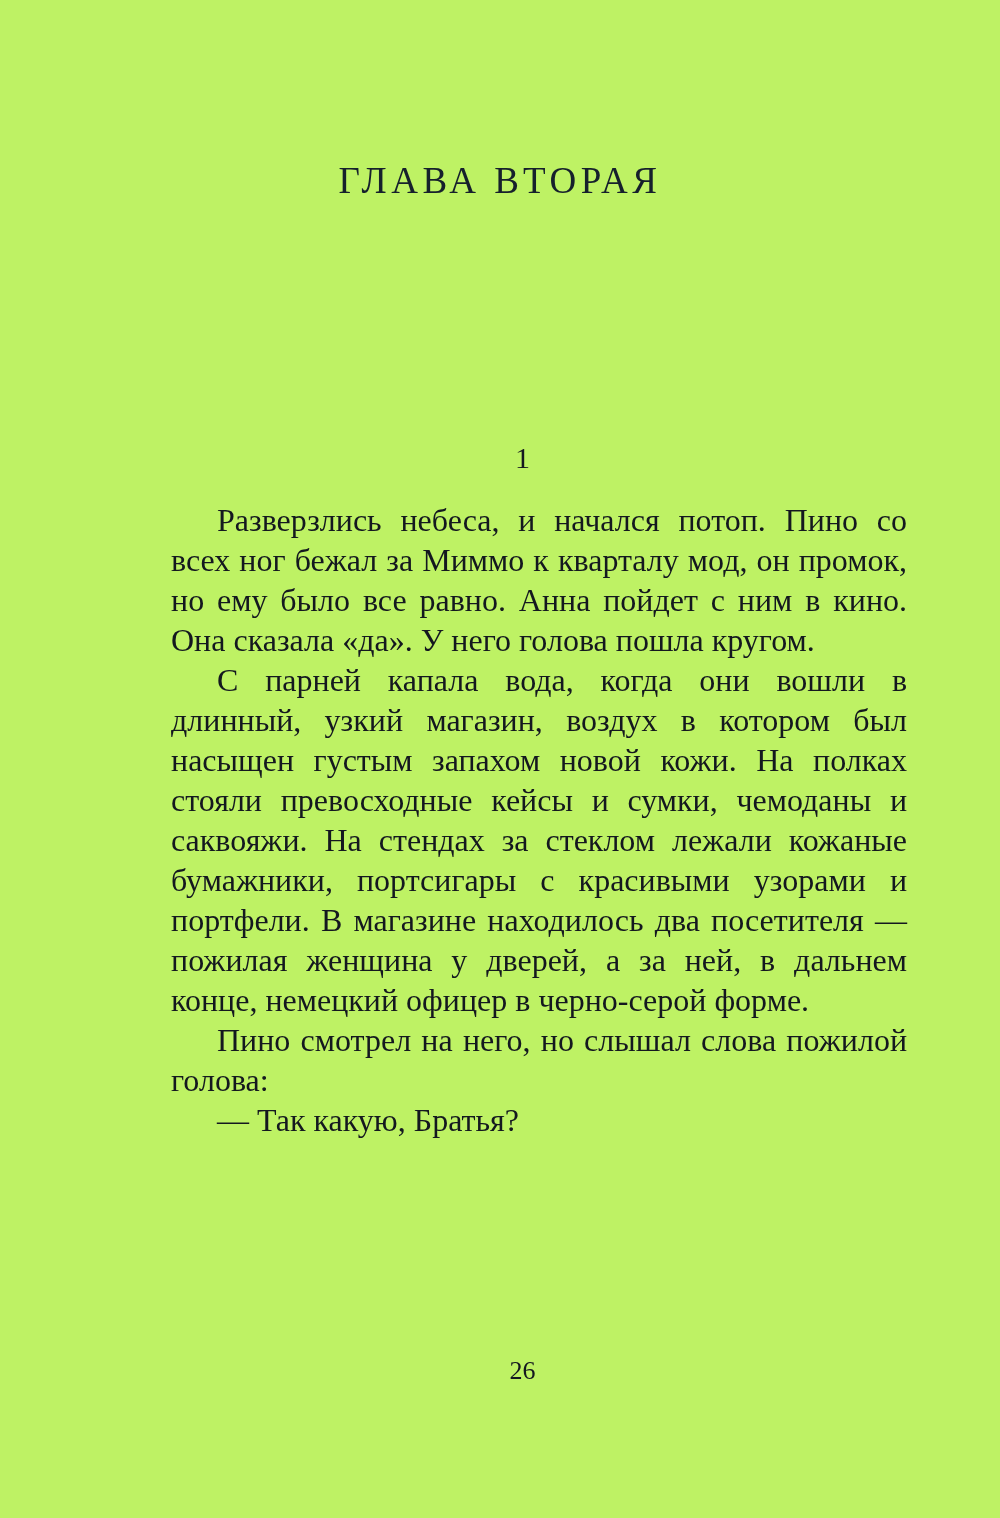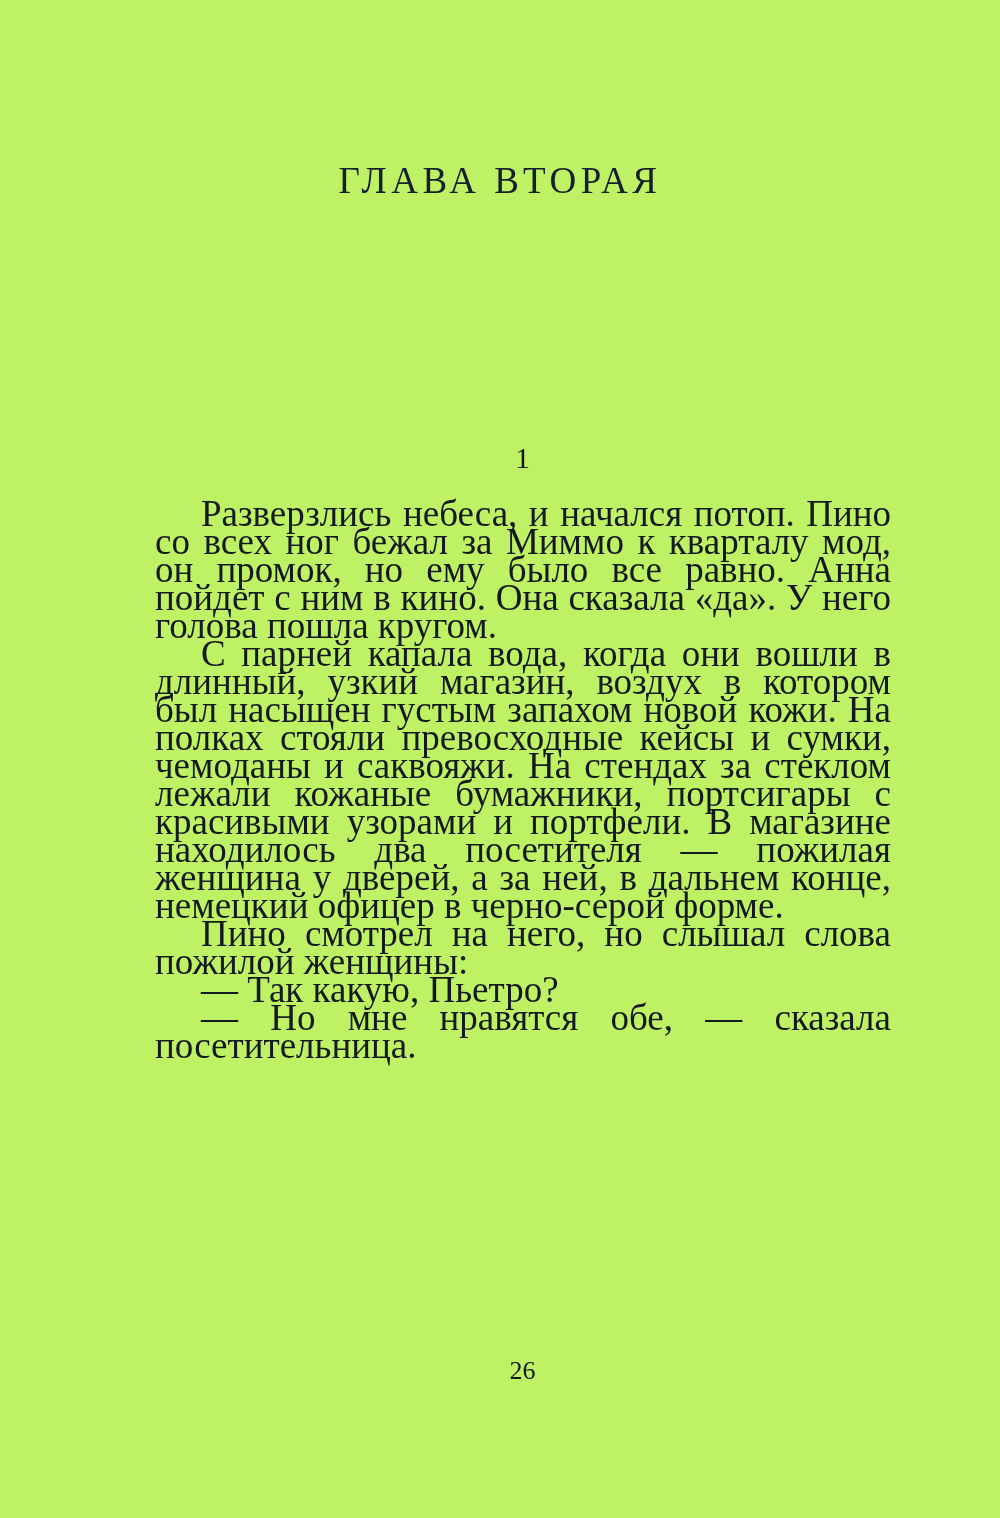--- a/index.html
+++ b/index.html
@@ -46,24 +46,24 @@
     font-size: 30px;
     line-height: 36px;
     font-weight: 400;
     color: #14181f;
   }
 
   
   .body-block {
     position: absolute;
     top: 500px;
-    left: 155px;
+    left: 171px;
     width: 736px;
-    font-size: 37px;
-    line-height: 28px;
+    font-size: 32px;
+    line-height: 40px;
     text-align: justify;
     text-justify: inter-word;
     hyphens: manual;
     color: #14181f;
   }
 
   .body-block p {
     margin: 0;
     text-indent: 46px;
     text-align: justify;
@@ -100,20 +100,19 @@
 
 <div class="page">
 
   <div class="chapter-title">ГЛАВА ВТОРАЯ</div>
 
   <div class="section-number">1</div>
 
   <div class="body-block">
     <p class="ragged-last">Разверзлись небеса, и начался потоп. Пино со всех ног бежал за Миммо к кварталу мод, он промок, но ему было все равно. Анна пойдет с ним в кино. Она сказала «да». У него голова пошла кругом.</p>
     <p class="ragged-last">С парней капала вода, когда они вошли в длинный, узкий магазин, воздух в котором был насыщен густым запахом новой кожи. На полках стояли превосходные кейсы и сумки, чемоданы и саквояжи. На стендах за стеклом лежали кожаные бумажники, портсигары с красивыми узорами и портфели. В магазине находилось два посетителя — пожилая женщина у дверей, а за ней, в дальнем конце, немецкий офицер в черно-серой форме.</p>
-    <p class="ragged-last">Пино смотрел на него, но слышал слова пожилой женщины:</p>
-    <p class="dialogue">— Так какую, Пьетро?</p>
-    <p class="dialogue">— Но мне нравятся обе, — сказала посетительница.</p>
+    <p class="ragged-last">Пино смотрел на него, но слышал слова пожилой голова:</p>
+    <p class="dialogue">— Так какую, Братья?</p>
   </div>
 
   <div class="folio">26</div>
 
 </div>
 
 </body></html>

